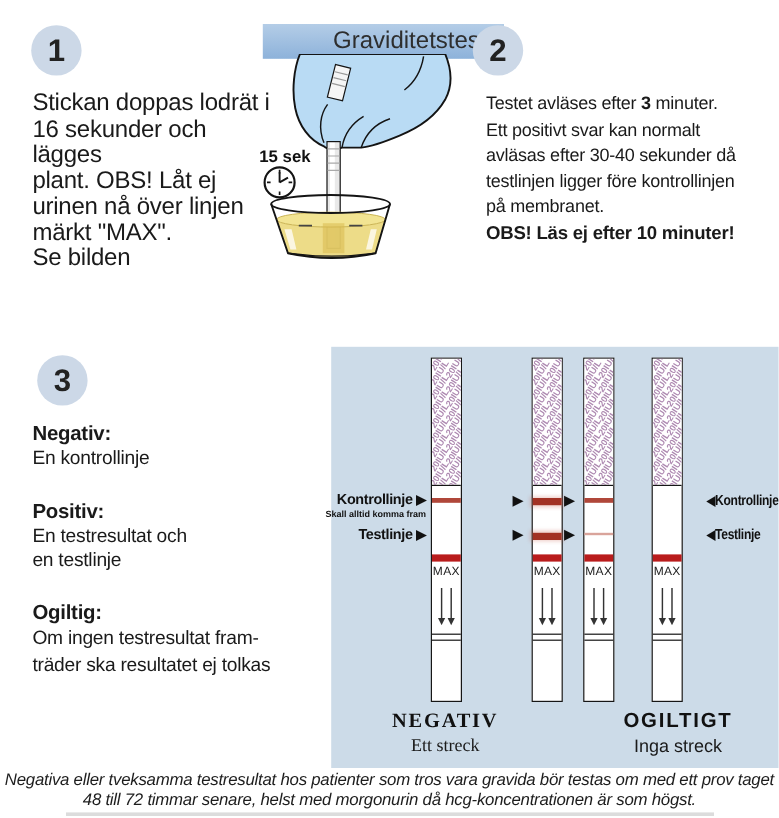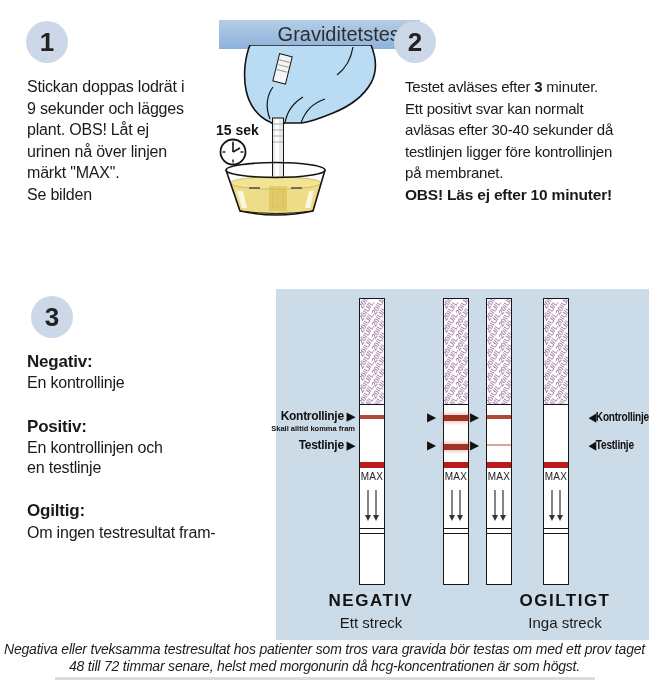--- a/index.html
+++ b/index.html
@@ -12,21 +12,21 @@
           font-weight:bold;font-size:26px;color:#222;}
   .circle1{left:26px;top:21px;} .circle2{left:394px;top:21px;} .circle3{left:31px;top:296px;}
 
   
   .title-box{position:absolute;left:219px;top:20px;width:157px;height:29px;
              background:linear-gradient(180deg,var(--c-title-top,#b4cde7),var(--c-title-bottom,#8db2da));
              display:flex;align-items:center;justify-content:center;
              font-size:20px;color:#2e2e2e;padding-left:44px;}
 
   
-  .step-text{position:absolute;font-size:16px;line-height:21.5px;letter-spacing:-0.2px;}
+  .step-text{position:absolute;font-size:20px;line-height:21.5px;letter-spacing:-0.2px;}
   .step1-text{left:27px;top:76px;width:200px;}
   .step2-text{left:405px;top:76px;width:260px;font-size:15px;}
   .b{font-weight:bold;}
   .step2-last{font-size:15.5px;font-weight:bold;}
 
   
   .illus{position:absolute;left:213px;top:45px;width:177px;height:195px;}
   .timer-label{position:absolute;left:216px;top:122px;font-size:14px;font-weight:bold;color:#111;}
 
   
@@ -63,21 +63,21 @@
   .legend-right{left:589px;transform:scaleX(.84);transform-origin:left center;}
   .ll-kontroll{top:409px;} .ll-test{top:438px;}
   .lr-kontroll{top:410px;} .lr-test{top:438px;}
   .mid-arrow{position:absolute;font-size:12px;color:#111;}
   .arr-glyph{font-size:11px;}
 
   
   .result{position:absolute;top:591px;transform:translateX(-50%);text-align:center;white-space:nowrap;}
   .result-name{font-weight:bold;font-size:17px;letter-spacing:1.5px;color:#111;}
   .result-sub{font-size:15px;margin-top:3px;color:#1a1a1a;}
-  .result-neg{left:371px;} .result-pos{left:477px;} .result-ogil{left:565px;}
+  .result-neg{left:371px;font-family:Liberation Serif, serif;} .result-pos{left:477px;} .result-ogil{left:565px;}
 
   
   .footnote-line{position:absolute;left:0;right:0;text-align:center;font-style:italic;
                  font-size:14px;letter-spacing:-0.2px;color:#1d1d1d;white-space:nowrap;}
   .fn1{top:641px;} .fn2{top:658px;}
   .bottom-smudge{position:absolute;left:55px;top:677px;width:540px;height:3px;background:#dcdcdc;}
 </style>
 </head>
 <body>
 
@@ -88,21 +88,21 @@
   </div>
   <div class="title-box">
     <span>Graviditetstest</span>
   </div>
   <div class="circle circle2">
     <span>2</span>
   </div>
 
   <div class="step-text step1-text">
     <div>Stickan doppas lodrät i</div>
-    <div>9 sekunder och lägges</div>
+    <div>16 sekunder och lägges</div>
     <div>plant. OBS! Låt ej</div>
     <div>urinen nå över linjen</div>
     <div>märkt "MAX".</div>
     <div>Se bilden</div>
   </div>
 
   <div class="step-text step2-text">
     <div><span>Testet avläses efter </span><span class="b">3</span><span> minuter.</span></div>
     <div>Ett positivt svar kan normalt</div>
     <div>avläsas efter 30-40 sekunder då</div>
@@ -165,24 +165,25 @@
     </g>
   </svg>
 
 
   <div class="circle circle3">
     <span>3</span>
   </div>
   <div class="s3-line s3-title" style="top:352px">Negativ:</div>
   <div class="s3-line" style="top:374px">En kontrollinje</div>
   <div class="s3-line s3-title" style="top:417px">Positiv:</div>
-  <div class="s3-line" style="top:439px">En kontrollinjen och</div>
+  <div class="s3-line" style="top:439px">En testresultat och</div>
   <div class="s3-line" style="top:459px">en testlinje</div>
   <div class="s3-line s3-title" style="top:501px">Ogiltig:</div>
   <div class="s3-line" style="top:524px">Om ingen testresultat fram-</div>
+  <div class="s3-line" style="top:546px">träder ska resultatet ej tolkas</div>
 
   <div class="panel"></div>
 
   <div class="strip strip1">
     <div class="pattern">
         <span style="left: -5px; top: -5px;">20IU/L</span>
         <span style="left: 8px; top: 1px;">20IU/L</span>
         <span style="left: -5px; top: 7px;">20IU/L</span>
         <span style="left: 8px; top: 13px;">20IU/L</span>
         <span style="left: -5px; top: 19px;">20IU/L</span>

